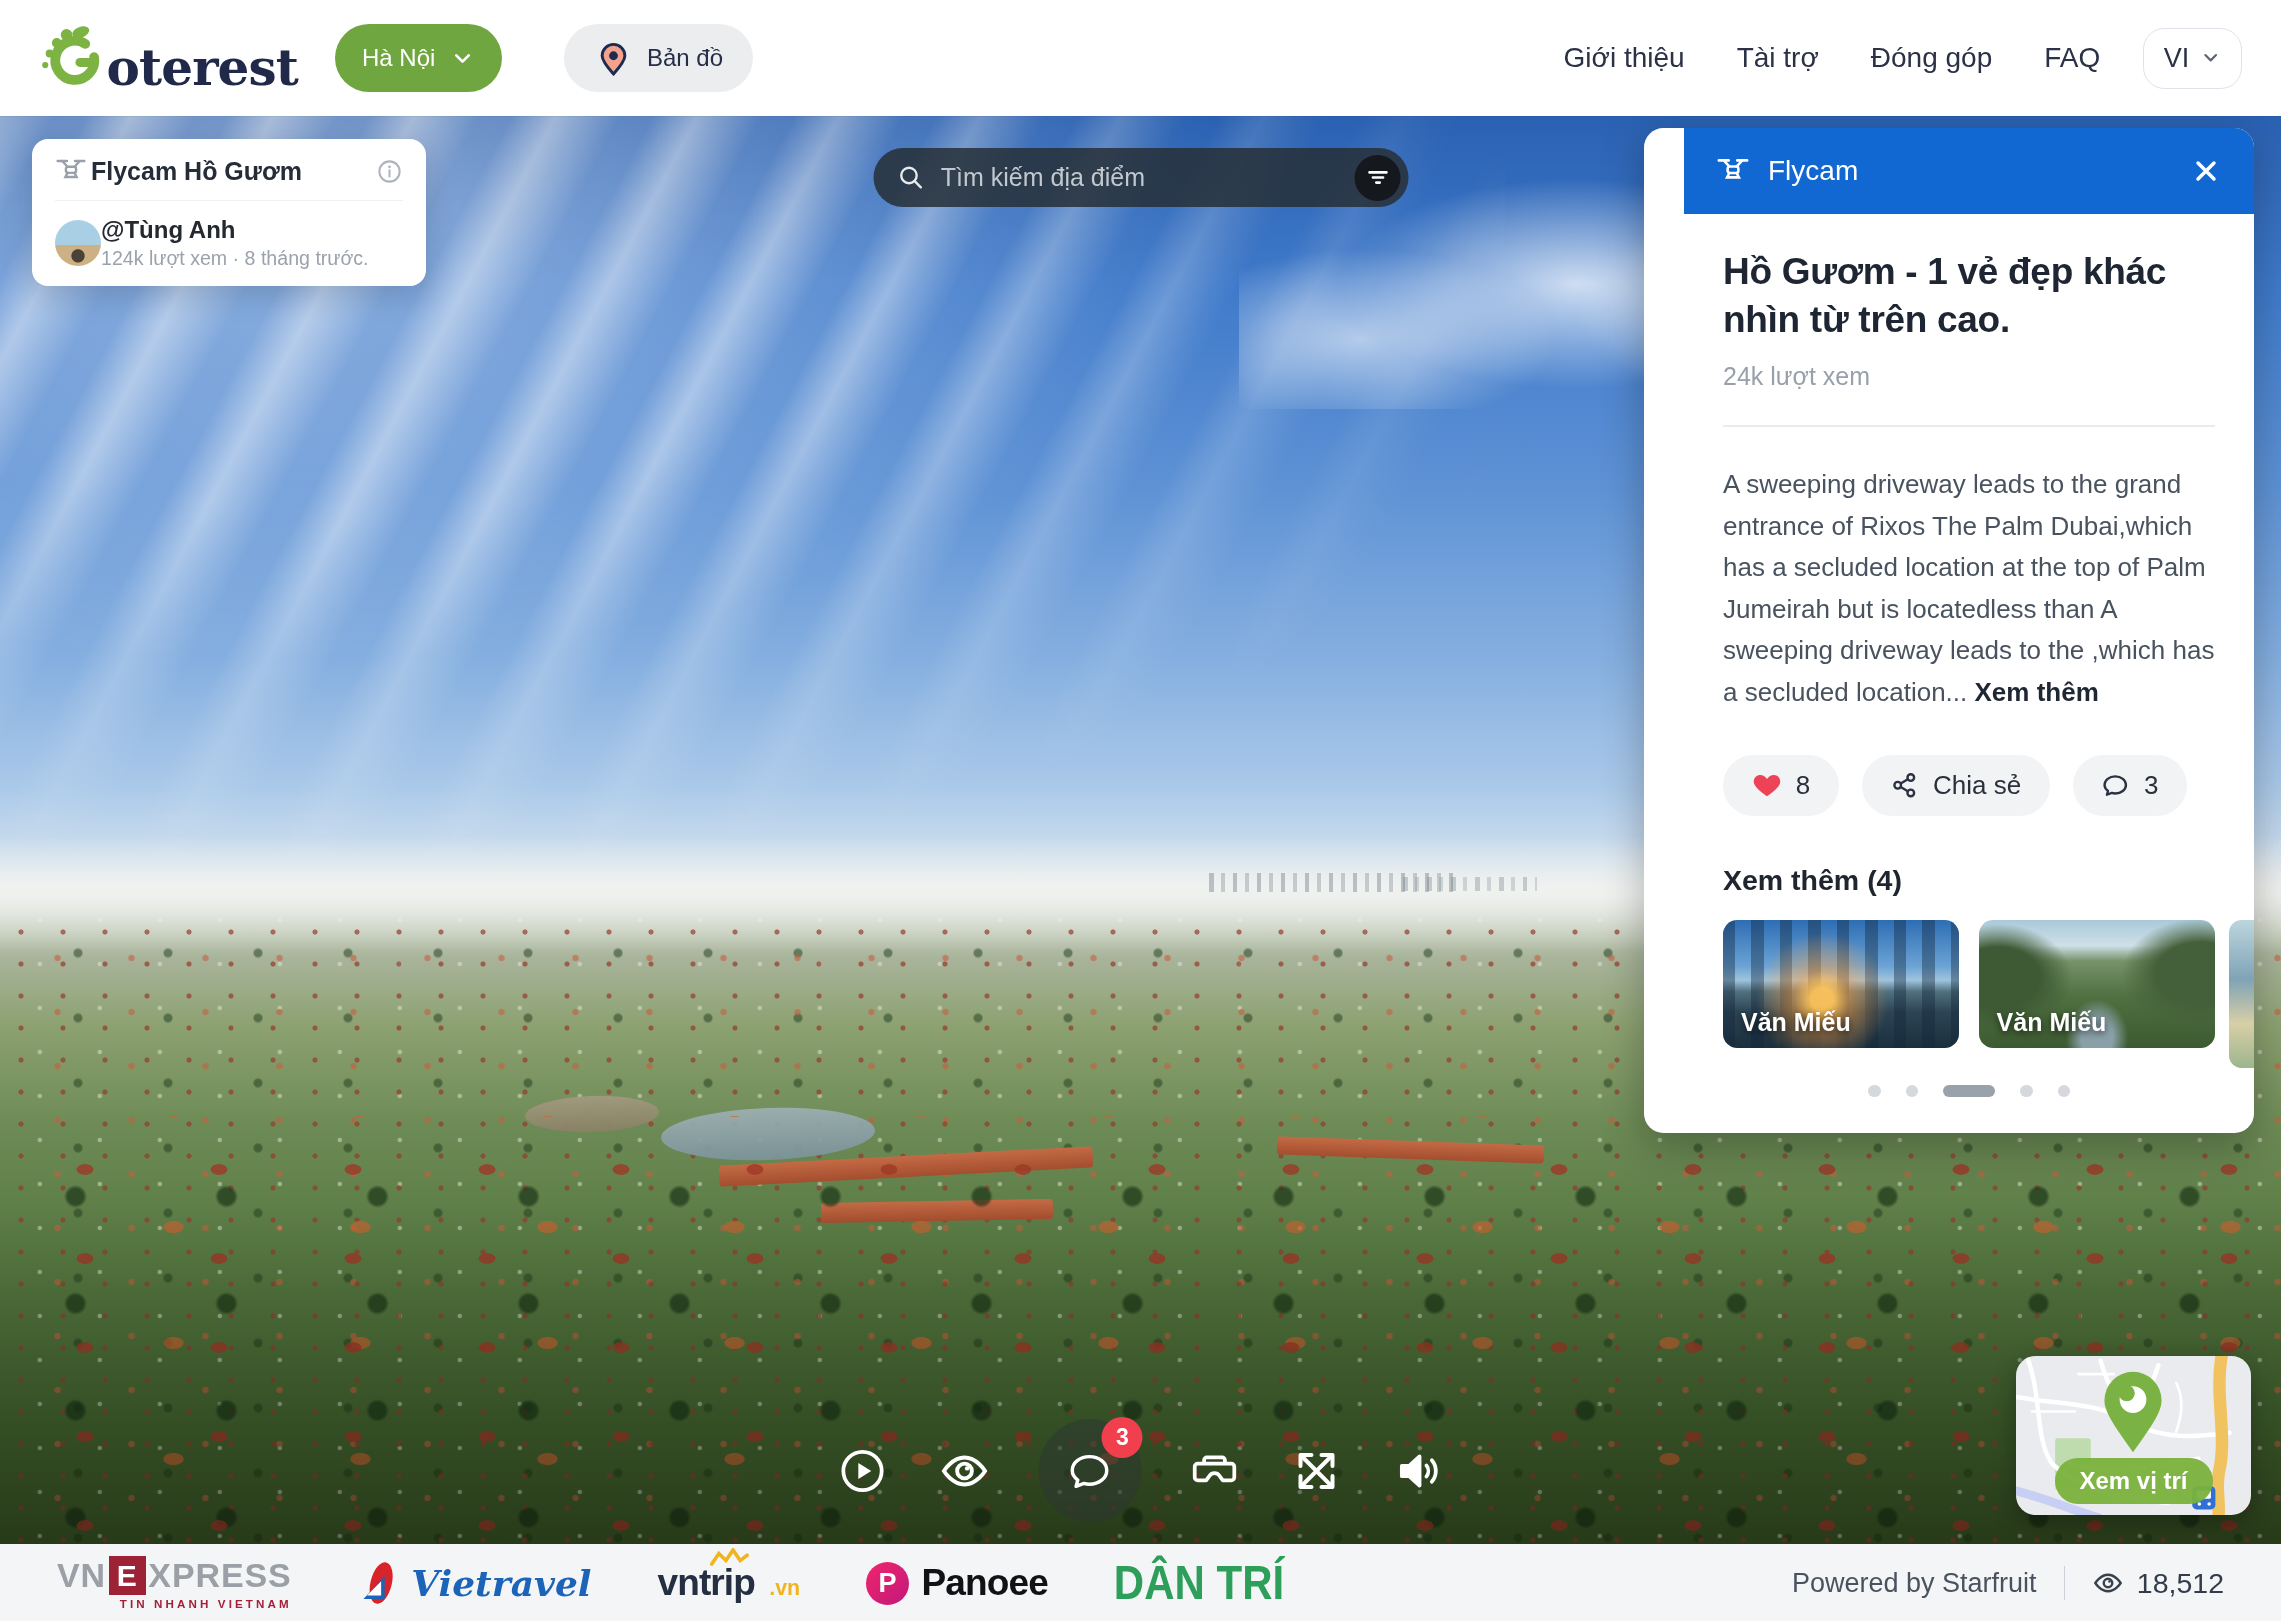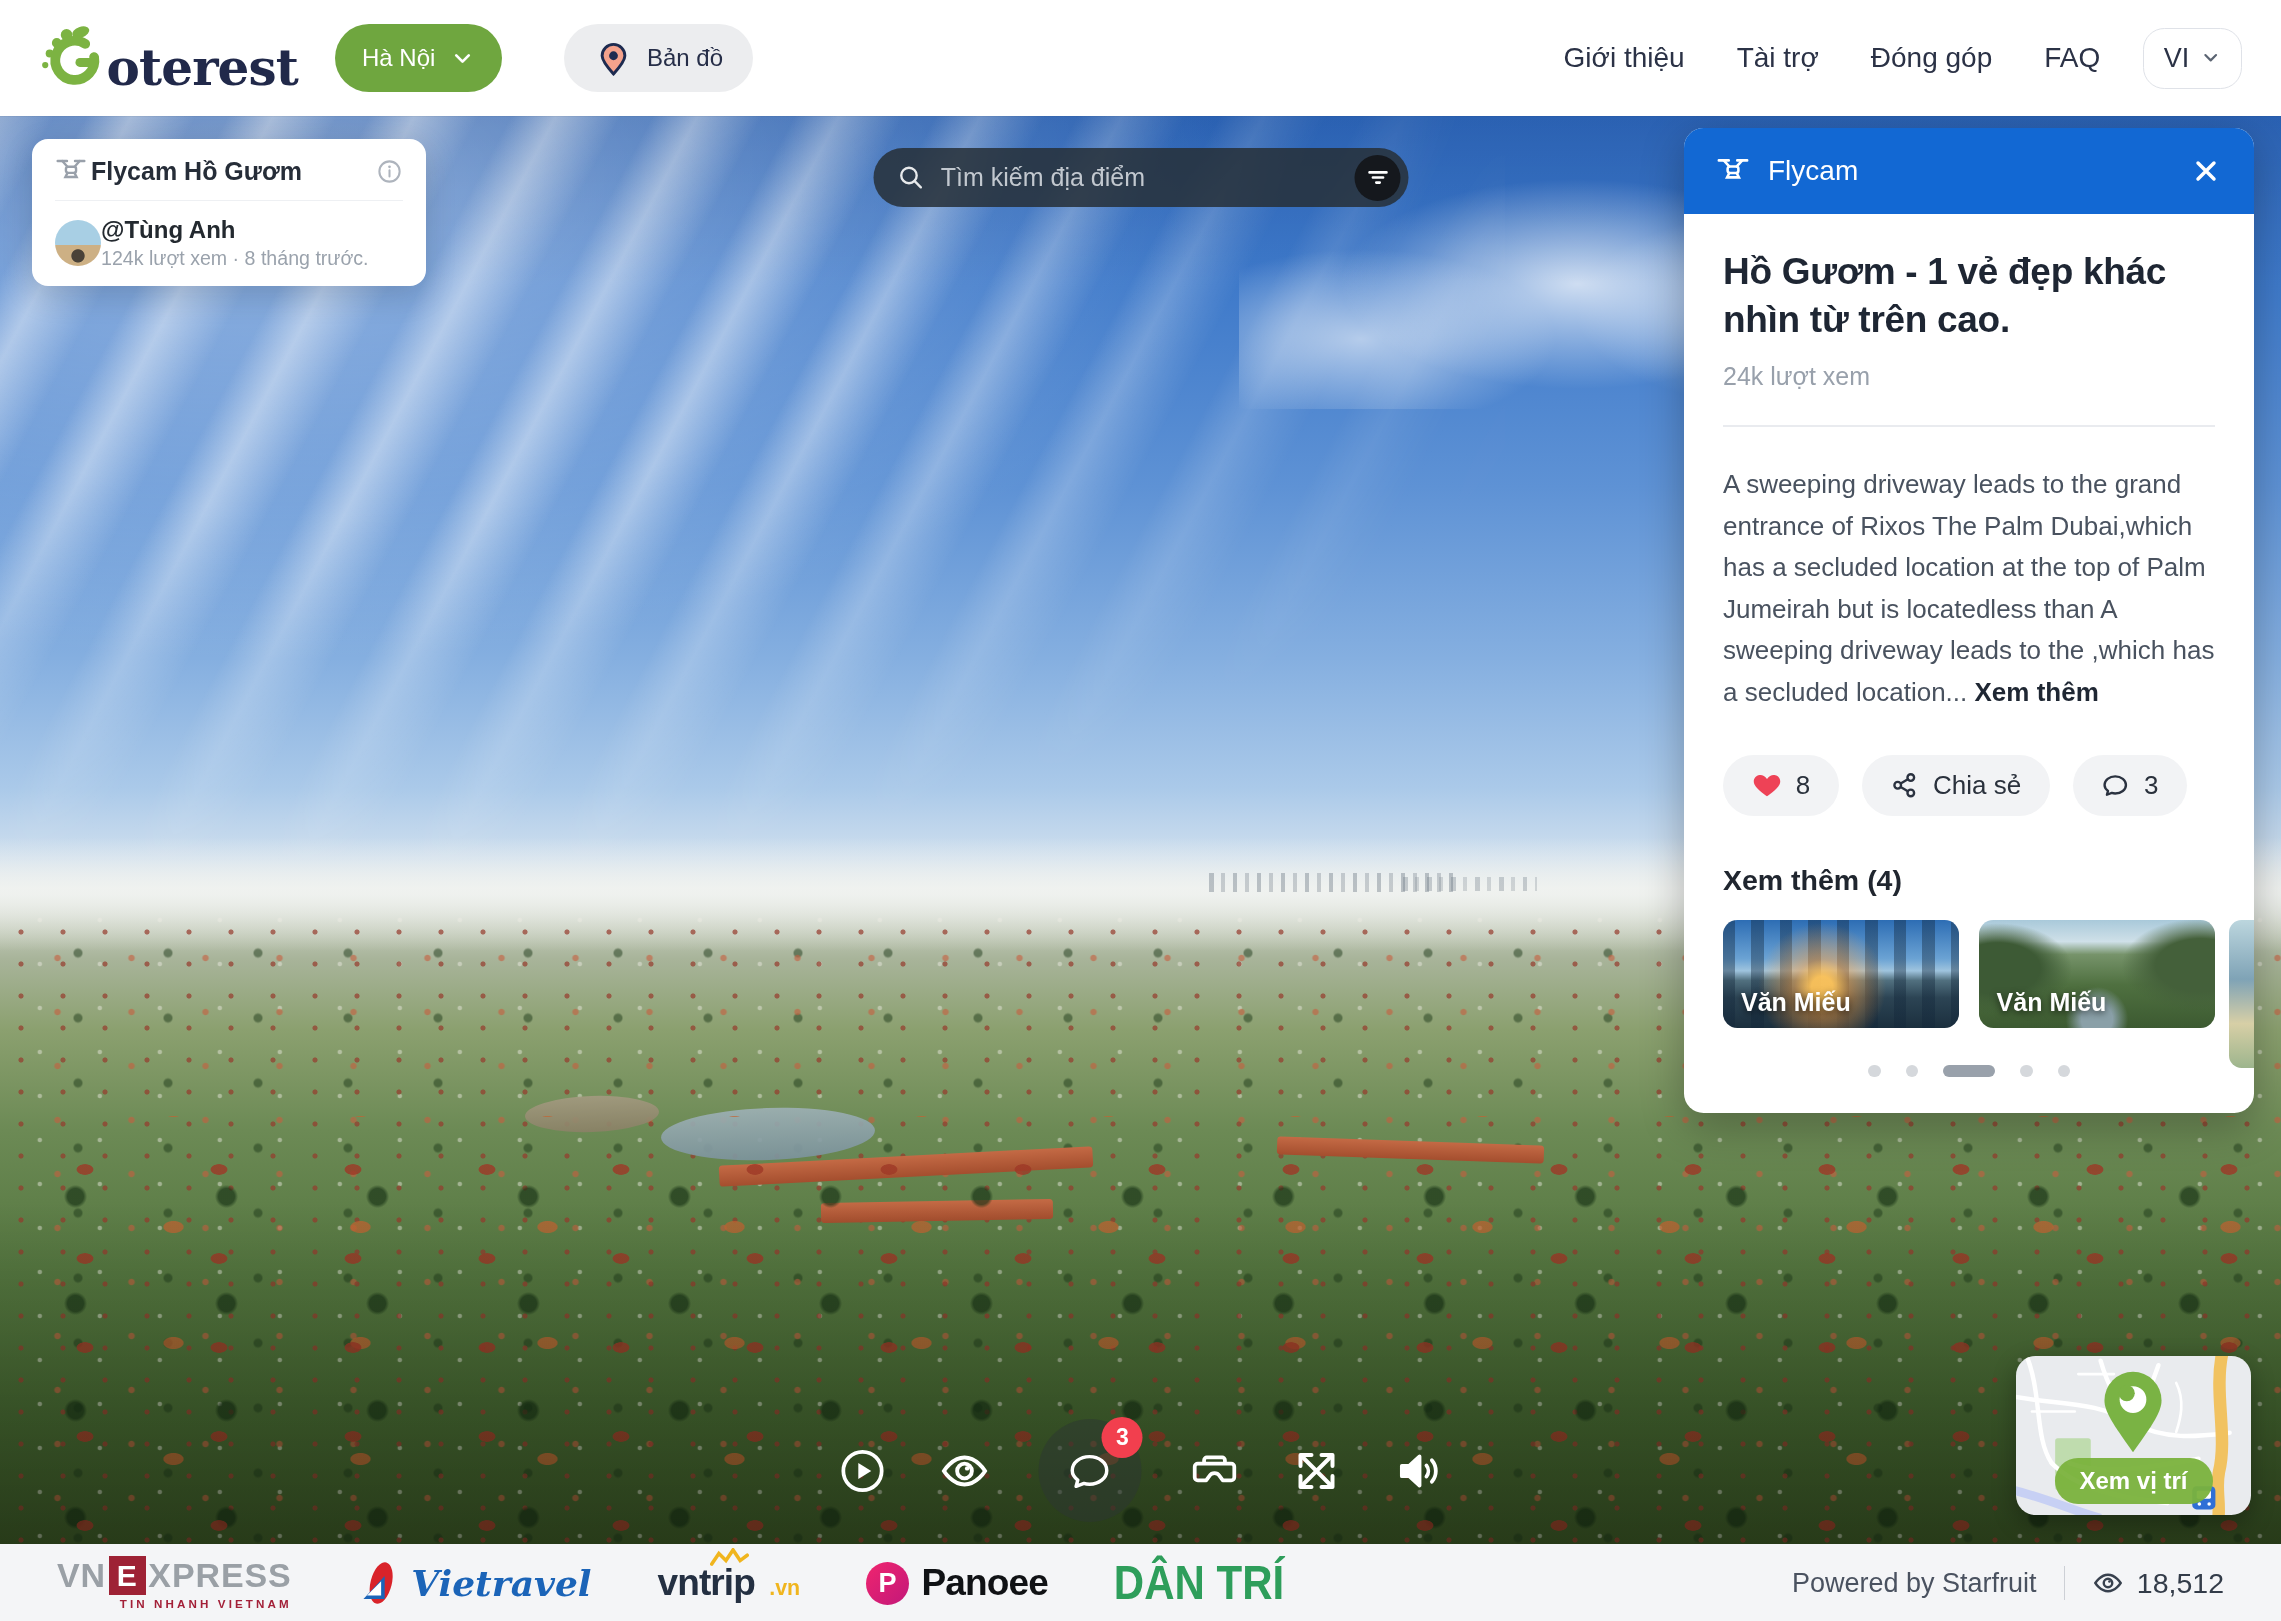--- a/index.html
+++ b/index.html
@@ -87,36 +87,36 @@
     border-radius:30px;background:rgba(39,48,56,.86);display:flex;align-items:center;
     padding:0 7.1px 0 23px;box-sizing:border-box;z-index:20;}
   .search input{flex:1;background:transparent;border:none;outline:none;color:#e8eaec;
     font-size:25px;margin-left:14.3px;font-family:inherit;}
   .search input::placeholder{color:#c2c8cf;}
   .filter-btn{width:46px;height:46px;border-radius:50%;background:#15181d;display:flex;
     align-items:center;justify-content:center;cursor:pointer;flex:0 0 auto;}
 
   
   .panel{position:absolute;top:128px;right:27px;width:570px;border-radius:19.6px;background:#fff;
-    box-shadow:0 12.5px 43px rgba(0,0,0,.28);overflow:hidden;z-index:20;}
+    box-shadow:0 12.5px 43px rgba(0,0,0,.28);overflow:hidden;z-index:20;padding-left:40px;}
   .panel-h{height:86px;background:#1268d3;display:flex;align-items:center;padding:0 32px;gap:18px;}
   .panel-h-label{font-size:28px;color:#fff;font-weight:500;}
   .panel-close{margin-left:auto;cursor:pointer;display:flex;}
   .panel-body{padding:34px 39px 28.5px;}
   .p-title{font-size:37px;font-weight:700;color:#1e2633;line-height:1.3;letter-spacing:-0.3px;}
   .p-views{font-size:25px;color:#98a0ab;margin-top:18px;}
   .p-div{height:1.8px;background:#e9ebef;margin-top:34px;}
   .p-desc{font-size:26px;color:#49525f;line-height:1.6;margin-top:37px;}
   .p-more{font-weight:700;color:#1f2733;cursor:pointer;}
   .p-actions{display:flex;gap:23px;margin-top:41px;}
   .act{display:flex;align-items:center;gap:14.3px;background:#f2f3f5;border-radius:890px;
     height:61px;padding:0 28.5px;font-size:26px;color:#2a313c;cursor:pointer;}
   .p-heading{font-size:28.5px;font-weight:700;color:#20262f;margin-top:48px;}
   .p-cards{display:flex;gap:19.6px;margin-top:23px;position:relative;}
-  .rel-card{width:236px;height:108px;border-radius:14.3px;overflow:hidden;position:relative;
+  .rel-card{width:236px;height:128px;border-radius:14.3px;overflow:hidden;position:relative;
     cursor:pointer;flex:0 0 auto;}
   .rel-label{position:absolute;left:18px;bottom:10.7px;color:#fff;font-size:25px;font-weight:600;
     text-shadow:0 1.8px 7.1px rgba(0,0,0,.65);}
   .rc1{background:
     radial-gradient(circle at 42% 62%, rgba(255,196,90,.95) 0 7%, rgba(255,160,60,.5) 18%, transparent 42%),
     repeating-linear-gradient(90deg, rgba(18,38,58,.4) 0 12.5px, rgba(18,38,58,0) 12.5px 28.5px),
     linear-gradient(180deg,#2d6db4 0%,#6ba3d4 36%,#9fc4de 47%,#51707f 56%,#2c4454 72%,#1b2f3e 100%);}
   .rc2{background:
     radial-gradient(ellipse 45% 60% at 8% 45%, #3d5a35 0 40%, transparent 70%),
     radial-gradient(ellipse 48% 62% at 94% 42%, #44603a 0 40%, transparent 70%),

